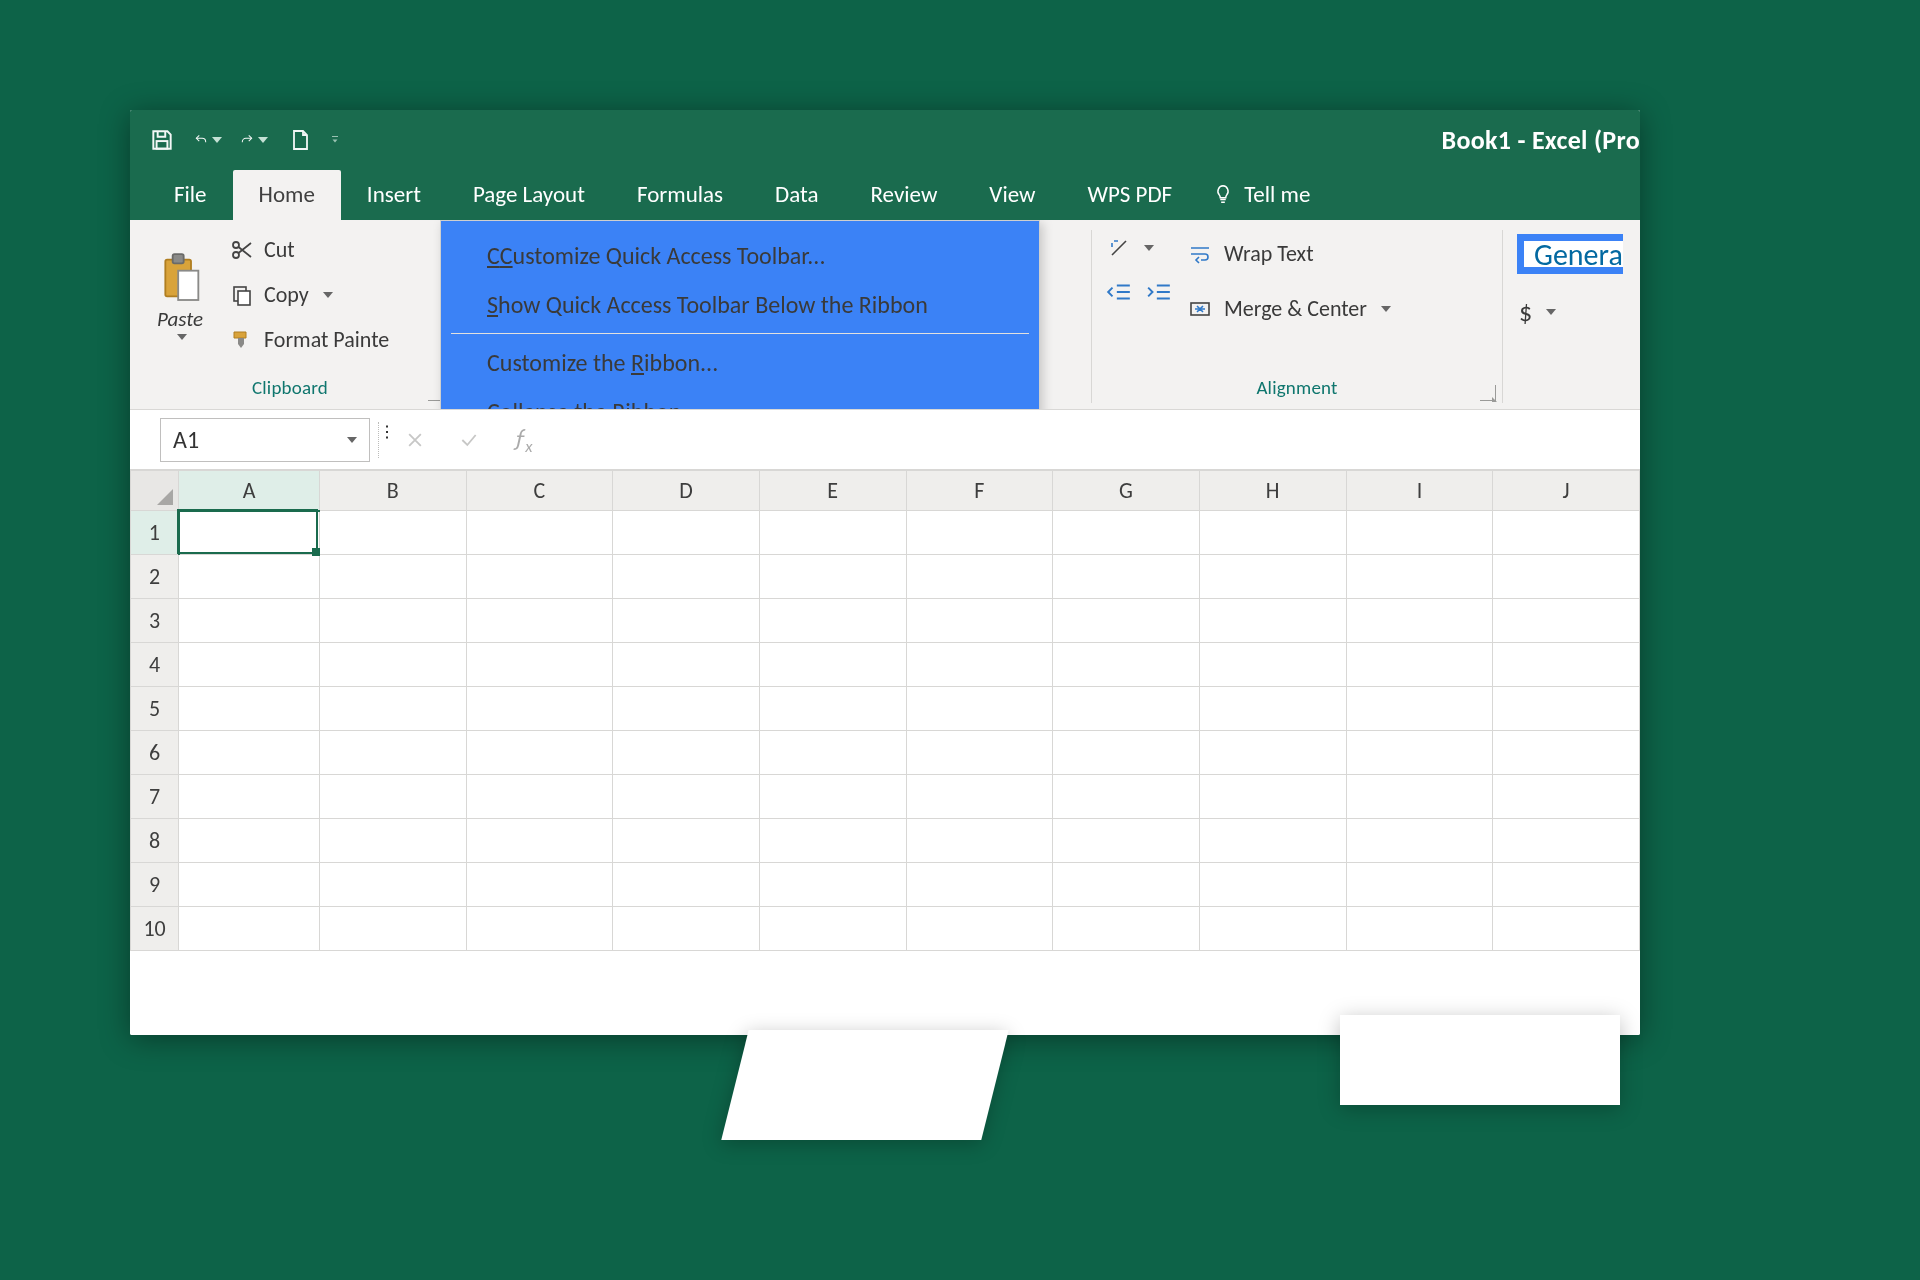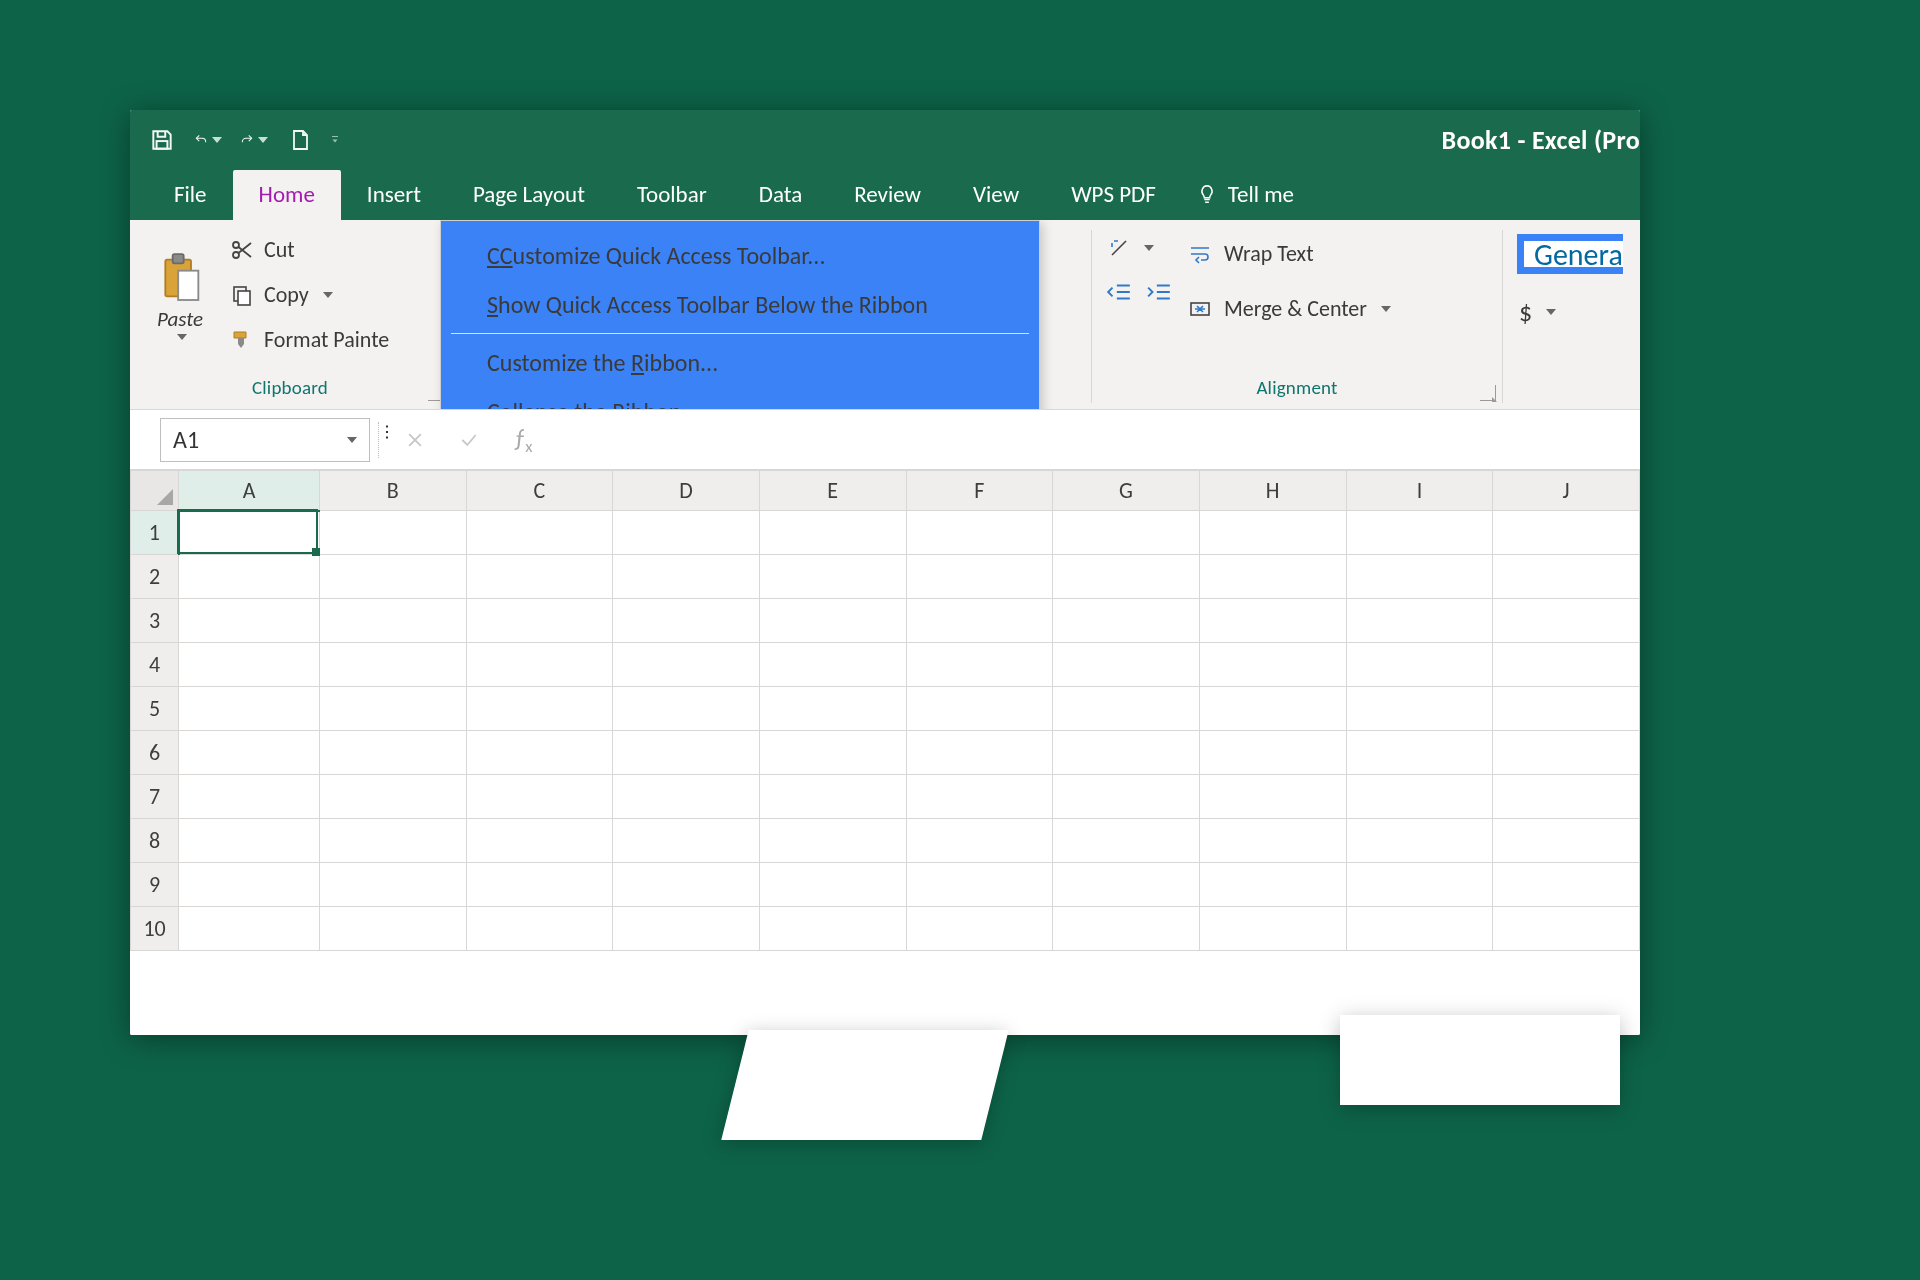--- a/index.html
+++ b/index.html
@@ -16,21 +16,21 @@
   .qat { display:flex; align-items:center; gap:18px; }
   .qat .icon { width:28px; height:28px; display:flex; align-items:center; justify-content:center; opacity:.95; }
   .qat .divider { width:6px; height:26px; display:flex; align-items:center; justify-content:center; opacity:.7;}
   .title { position:absolute; right:0; top:0; height:100%; display:flex; align-items:center; padding-right:0; font-size:26px; font-weight:700; letter-spacing:.3px; }
   
   .tabs {
     height:50px; background:#1a6b4e; display:flex; align-items:flex-end;
     padding-left:18px; gap:0; color:#fff; font-size:23px;
   }
   .tab { padding:10px 26px 12px; cursor:pointer; }
-  .tab.active { background:#f3f2f1; color:#a21caf; border-radius:2px 2px 0 0; }
+  .tab.active { background:#f3f2f1; color:#404040; border-radius:2px 2px 0 0; }
   .tellme { display:flex; align-items:center; gap:10px; padding:10px 14px 12px; }
   
   .ribbon {
     height:190px; background:#f3f2f1; border-bottom:1px solid #d9d8d6;
     display:flex; position:relative; overflow:hidden;
   }
   .group { display:flex; flex-direction:column; padding:6px 14px 4px; position:relative; }
   .group .controls { flex:1; display:flex; align-items:flex-start; gap:12px; }
   .group .label { text-align:center; font-size:19px; color:#0f766e; padding-bottom:6px; letter-spacing:.2px; position:relative;}
   .group-sep { width:1px; background:#d8d7d5; margin:10px 0 6px; }
@@ -68,21 +68,21 @@
     display:flex; align-items:center; padding:8px 10px; gap:8px;
   }
   .namebox {
     width:210px; height:44px; background:#fff; border:1px solid #c0bfbe;
     display:flex; align-items:center; padding:0 12px; font-size:24px; color:#333;
     justify-content:space-between;
     margin-left:20px;
   }
   .fx-btn { width:46px; height:44px; display:flex; align-items:center; justify-content:center; opacity:.55;}
   .fx-sep { width:6px; height:36px; border-left:1px dotted #bcbcba; }
-  .fx-label { font-size:24px; color:#666; font-family:"Cambria Math","Calibri",serif;}
+  .fx-label { font-size:24px; font-style:italic; color:#666; font-family:"Cambria Math","Calibri",serif;}
   .fx-input { flex:1; height:44px; border:none; outline:none; font-size:22px; padding:0 8px; background:transparent;}
 
   
   .grid-area { position:relative; height:565px; overflow:hidden; background:#fff;}
   table.sheet { border-collapse:collapse; width:100%; table-layout:fixed; font-size:22px; color:#333;}
   table.sheet th, table.sheet td { border:1px solid #d8d7d5; }
   table.sheet thead th {
     background:#efeeec; font-weight:400; height:40px; color:#3e3e3e;
   }
   table.sheet thead th.corner { background:#e8e7e5; width:48px; position:relative;}
@@ -148,21 +148,21 @@
       </span>
     </div>
     <div class="title">Book1 - Excel (Pro</div>
   </div>
 
   <div class="tabs">
     <div class="tab">File</div>
     <div class="tab active">Home</div>
     <div class="tab">Insert</div>
     <div class="tab">Page Layout</div>
-    <div class="tab">Toolbar</div>
+    <div class="tab">Formulas</div>
     <div class="tab">Data</div>
     <div class="tab">Review</div>
     <div class="tab">View</div>
     <div class="tab">WPS PDF</div>
     <div class="tellme">
       <svg width="22" height="22" viewBox="0 0 24 24" fill="none" stroke="#fff" stroke-width="1.6">
         <path d="M9 18h6M10 21h4"></path>
           <path d="M12 3a6 6 0 00-4 10c1 1 1 2 1 3h6c0-1 0-2 1-3a6 6 0 00-4-10z"></path>
       </svg>
       <span>Tell me</span>

